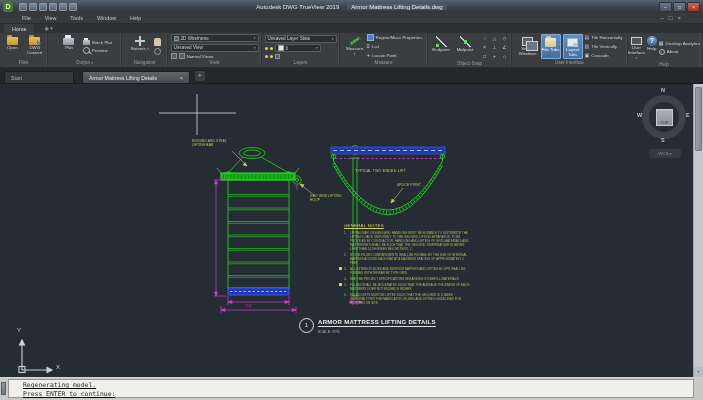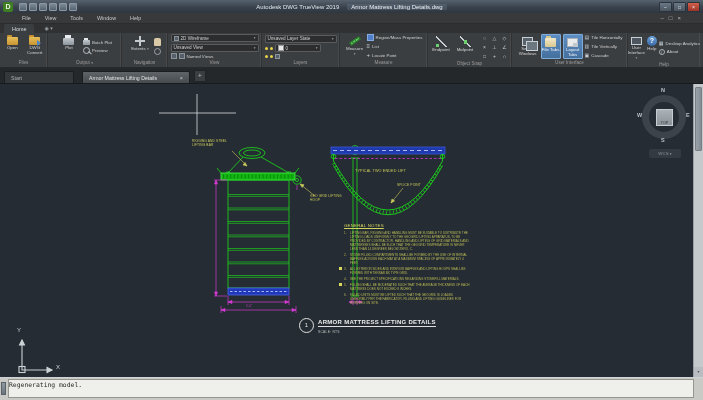--- a/index.html
+++ b/index.html
@@ -101,21 +101,21 @@
   .vc-top{position:absolute;left:19px;top:22px;width:17px;height:17px;background:linear-gradient(#aab1b7,#8b9298);border:1px solid #c6ccd2;box-sizing:border-box;text-align:center;}
   .vc-top span{font-size:3.6px;color:#2b3035;line-height:15px;}
   .vc-wcs{position:absolute;left:12px;top:62px;width:32px;height:9px;background:#343a41;border-radius:2px;color:#8f969e;font-size:4.4px;line-height:9px;text-align:center;}
   
   .vsb{position:absolute;right:0;top:0;width:10px;height:293px;background:#c6c9cc;border-left:1px solid #9aa0a5;box-sizing:border-box;}
   .vsb .thumb{position:absolute;left:1px;top:3px;width:7px;height:64px;background:linear-gradient(90deg,#9aa2a9,#848d94);border:1px solid #767f86;border-radius:1px;box-sizing:border-box;}
   .vsb .btn{position:absolute;left:0;bottom:0;width:9px;height:10px;background:#b9bdc1;font-size:4px;color:#555;text-align:center;line-height:10px;}
   
   .cmdrow{position:relative;height:22px;background:#c9cac6;}
   .cmdgrip{position:absolute;left:1px;top:4px;width:5px;height:13px;background:linear-gradient(#8f98a0,#6c757d);border:1px solid #596169;box-sizing:border-box;}
-  .cmdbox{position:absolute;left:8px;right:9px;top:1px;bottom:2px;background:#efefeb;border:1px solid #96968f;box-sizing:border-box;padding:1px 0;}
+  .cmdbox{position:absolute;left:8px;right:9px;top:1px;bottom:2px;background:#efefeb;border:1px solid #96968f;box-sizing:border-box;padding:1px 14px;text-decoration:underline;}
   .cmdline{font-family:"DejaVu Sans Mono",monospace;font-size:6.4px;line-height:8.5px;color:#2a2a2a;white-space:pre;}
 </style>
 </head>
 <body>
 
 <div class="app">
 
   <div class="titlebar">
     <div class="logo">D</div>
     <div class="qat">
@@ -499,16 +499,17 @@
     <div class="vsb">
       <div class="thumb"></div>
       <div class="btn">▾</div>
     </div>
   </div>
 
   <div class="cmdrow">
     <div class="cmdgrip"></div>
     <div class="cmdbox">
       <div class="cmdline">Regenerating model.</div>
+      <div class="cmdline">Press ENTER to continue:</div>
     </div>
   </div>
 
 </div>
 
 </body></html>

